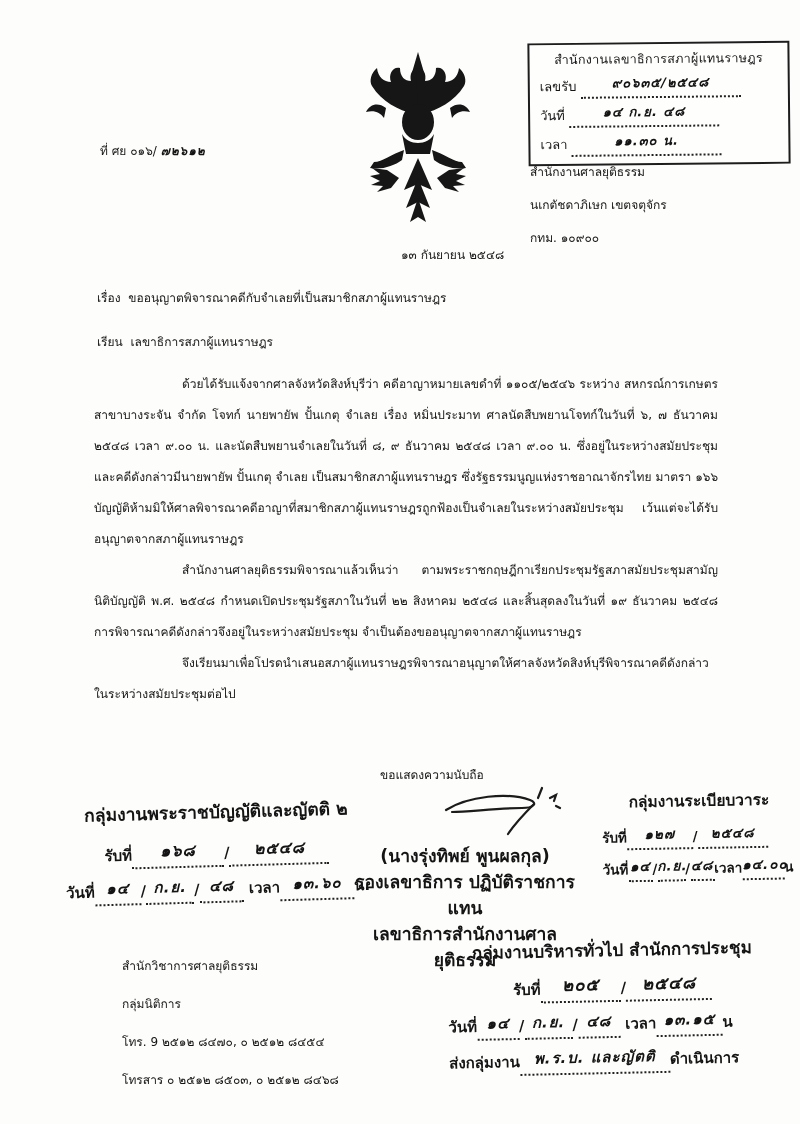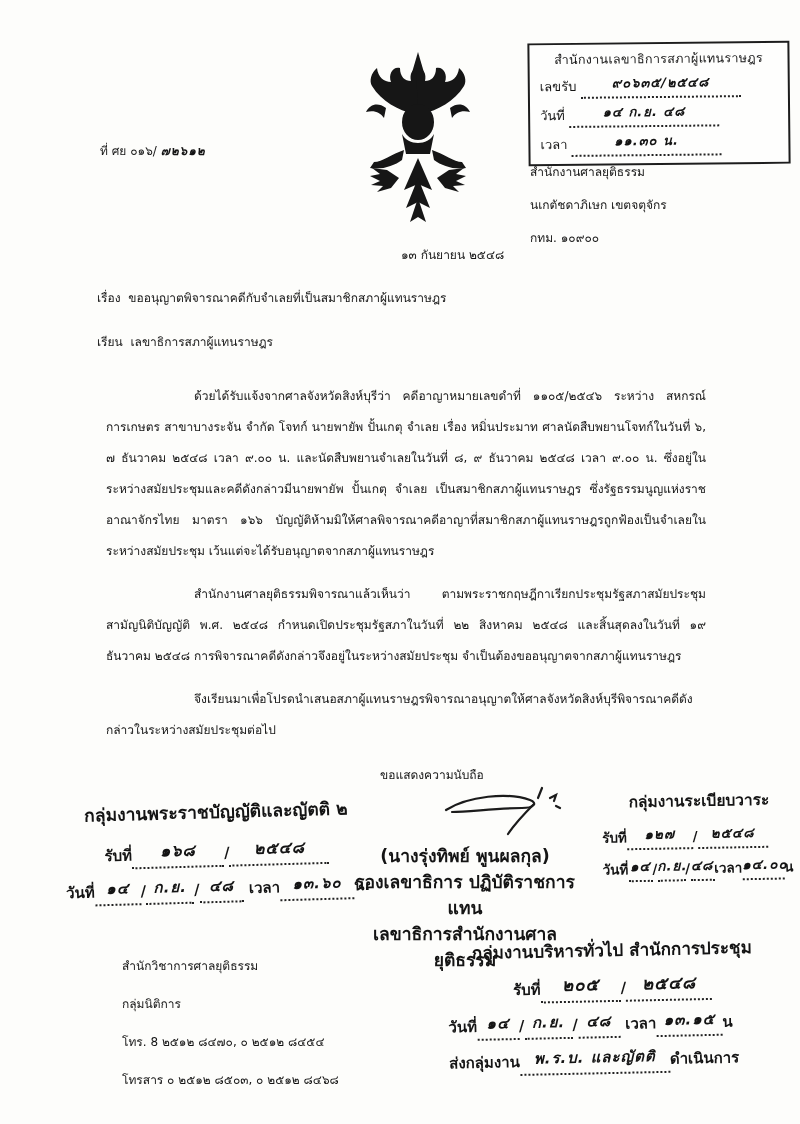--- a/index.html
+++ b/index.html
@@ -8,21 +8,21 @@
     background:#fdfdfb;color:#141414;overflow:hidden;
     font-family:"DejaVu Sans","Liberation Sans",sans-serif;
   }
   .abs{position:absolute;}
   .doc-text{font-size:12px;line-height:31px;}
   .hw{font-style:italic;font-weight:600;letter-spacing:1px;}
   .dotted{display:inline-block;border-bottom:2px dotted #222;text-align:center;position:relative;}
   .dotted .hw{position:relative;top:-3px;}
   .stamp{font-weight:700;}
   .stamp .line{white-space:nowrap;}
-  p{margin:12px;}
+  p{margin:0;}
   
   .receipt-box{
     border:2px solid #1d1d1d;padding:5px 10px 7px 10px;
     transform:rotate(-0.6deg);background:rgba(255,255,255,0.6);
   }
   .receipt-box .title{font-size:12.5px;text-align:center;letter-spacing:.3px;}
   .receipt-box .row{font-size:13px;margin-top:6px;}
 </style>
 </head>
 <body>
@@ -143,21 +143,21 @@
       <span>รับที่</span><span class="dotted" style="width:66px;"><span class="hw">๑๒๗</span></span><span>/</span><span class="dotted" style="width:70px;"><span class="hw">๒๕๔๘</span></span>
     </div>
     <div class="line" style="font-size:13.5px;margin-top:8px;">
       <span>วันที่</span><span class="dotted" style="width:24px;"><span class="hw">๑๔</span></span><span>/</span><span class="dotted" style="width:28px;"><span class="hw">ก.ย.</span></span><span>/</span><span class="dotted" style="width:24px;"><span class="hw">๔๘</span></span><span>เวลา</span><span class="dotted" style="width:42px;"><span class="hw">๑๔.๐๐</span></span><span>น</span>
     </div>
   </div>
 
   <div class="abs doc-text" style="left:122px;top:903px;line-height:38px;margin-top:44px;">
     <div>สำนักวิชาการศาลยุติธรรม</div>
     <div>กลุ่มนิติการ</div>
-    <div>โทร. 8 ๒๕๑๒ ๘๔๗๐, ๐ ๒๕๑๒ ๘๔๕๔</div>
+    <div>โทร. 9 ๒๕๑๒ ๘๔๗๐, ๐ ๒๕๑๒ ๘๔๕๔</div>
     <div>โทรสาร ๐ ๒๕๑๒ ๘๕๐๓, ๐ ๒๕๑๒ ๘๔๖๘</div>
   </div>
 
   <div class="abs stamp" style="left:448px;top:936px;width:330px;transform:rotate(-1.2deg);">
     <div class="line" style="font-size:17px;text-align:center;">กลุ่มงานบริหารทั่วไป  สำนักการประชุม</div>
     <div class="line" style="font-size:15px;margin-top:10px;text-align:center;">
       <span>รับที่</span><span class="dotted" style="width:80px;"><span class="hw" style="font-size:17px;">๒๐๕</span></span><span>/</span><span class="dotted" style="width:86px;"><span class="hw" style="font-size:17px;">๒๕๔๘</span></span>
     </div>
     <div class="line" style="font-size:15px;margin-top:10px;">
       <span>วันที่</span><span class="dotted" style="width:42px;"><span class="hw">๑๔</span></span><span>/</span><span class="dotted" style="width:48px;"><span class="hw">ก.ย.</span></span><span>/</span><span class="dotted" style="width:42px;"><span class="hw">๔๘</span></span>

